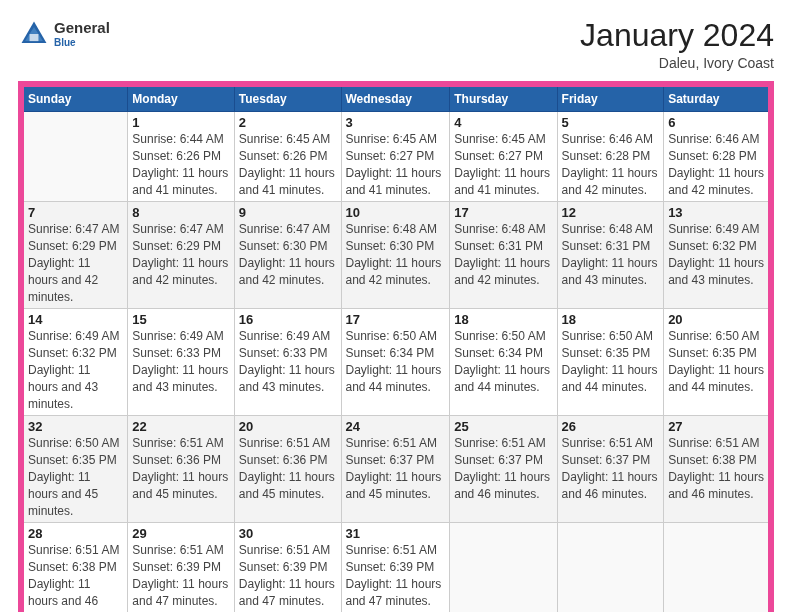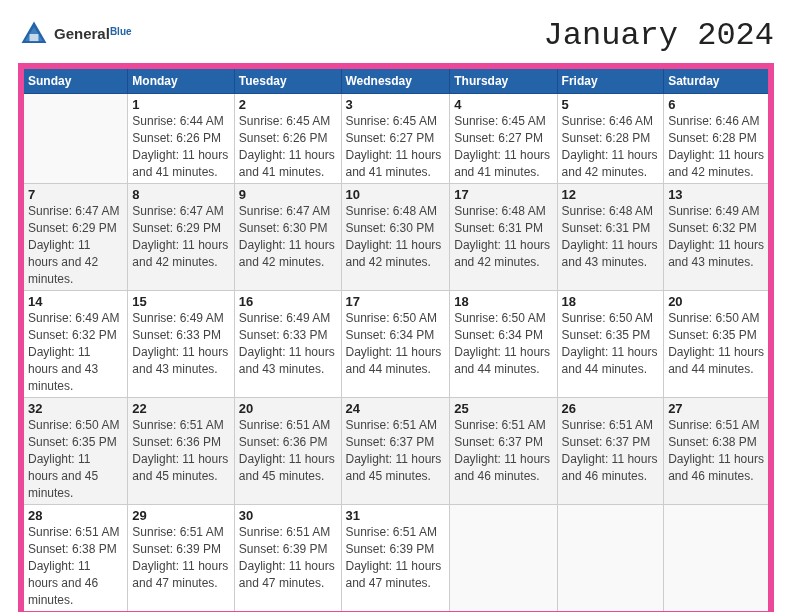--- a/index.html
+++ b/index.html
@@ -22,40 +22,39 @@
       align-items: flex-start;
       margin-bottom: 10px;
     }
     .logo {
       display: flex;
       align-items: center;
       gap: 4px;
     }
     .logo-text {
       display: flex;
-      flex-direction: row;
+      flex-direction: column;
       line-height: 1.1;
     }
     .logo-general {
       font-size: 15px;
       font-weight: bold;
       color: #333;
     }
     .logo-blue {
       font-size: 10px;
       font-weight: bold;
       color: #2563a8;
     }
     .logo-icon {
       width: 32px;
       height: 32px;
     }
     .title-block {
       text-align: right;
-      font-family: Liberation Mono, monospace;
     }
     .month-title {
       font-size: 32px;
       font-weight: normal;
       color: #222;
       line-height: 1.1;
     }
     .location-title {
       font-size: 14px;
       color: #444;
@@ -115,20 +114,21 @@
         <polygon points="18,10 28,26 8,26" fill="#5b9bd5" opacity="0.5"></polygon>
         <rect x="13" y="18" width="10" height="8" fill="#fff" opacity="0.7"></rect>
       </svg>
       <div class="logo-text">
         <span class="logo-general">General</span>
         <span class="logo-blue">Blue</span>
       </div>
     </div>
     <div class="title-block">
       <div class="month-title">January 2024</div>
+      <div class="location-title">Daleu, Ivory Coast</div>
     </div>
   </div>
 
   <table class="calendar">
     <thead>
       <tr>
         <th>Sunday</th>
         <th>Monday</th>
         <th>Tuesday</th>
         <th>Wednesday</th>

